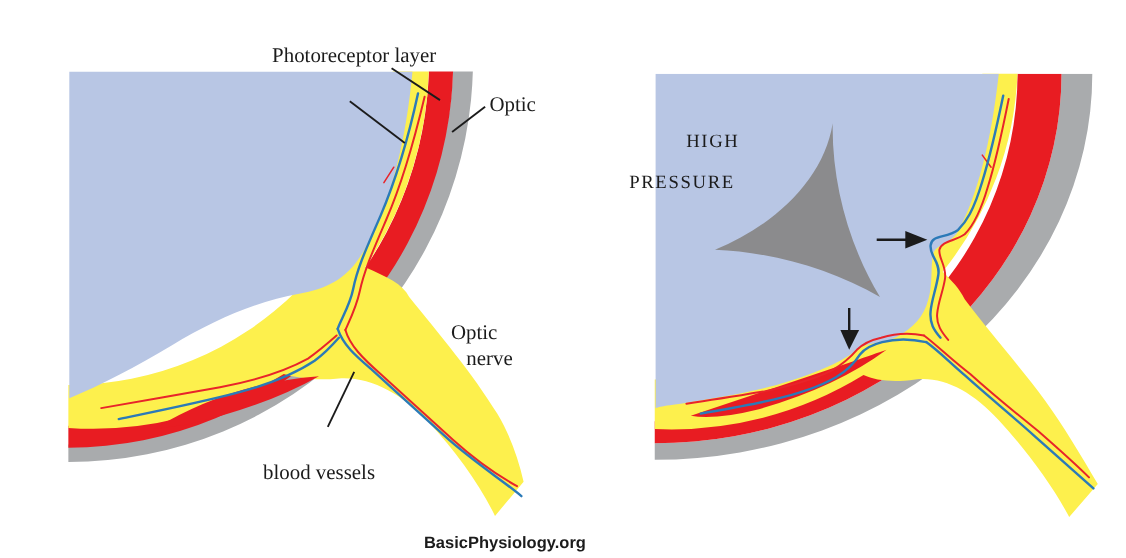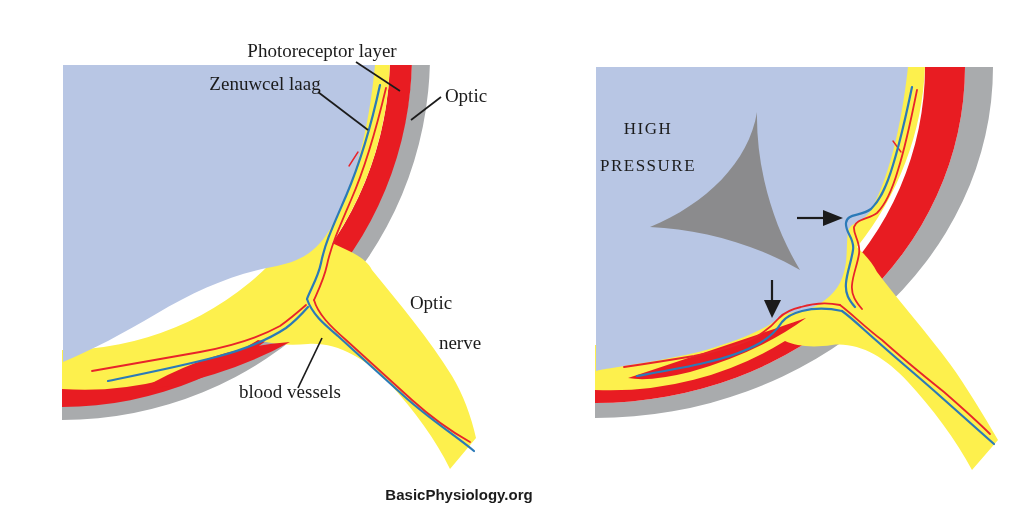--- a/index.html
+++ b/index.html
@@ -135,22 +135,21 @@
 
   <g stroke="var(--label_text)" stroke-width="1.7" fill="none">
     <line x1="356" y1="62" x2="400" y2="91"></line>
     <line x1="318" y1="92" x2="368" y2="130"></line>
     <line x1="441" y1="97" x2="411" y2="120"></line>
     <line x1="298" y1="388" x2="322" y2="338"></line>
   </g>
 </svg>
 
 <div class="lbl" style="left:322px;top:51px;">Photoreceptor layer</div>
-<div class="lbl" style="left:265px;top:84px;">Zenuwcel laag</div>
 <div class="lbl" style="left:466px;top:96px;">Optic</div>
 <div class="lbl" style="left:431px;top:303px;">Optic</div>
-<div class="lbl" style="left:460px;top:327px;margin-top:16px;">nerve</div>
-<div class="lbl" style="left:290px;top:392px;">blood vessels</div>
+<div class="lbl" style="left:445px;top:327px;">nerve</div>
+<div class="lbl" style="left:290px;top:430px;">blood vessels</div>
 <div class="lbl lbl-hp" style="left:648px;top:129px;">HIGH</div>
-<div class="lbl lbl-hp" style="left:648px;top:166px;">PRESSURE</div>
+<div class="lbl lbl-hp" style="left:620px;top:166px;">PRESSURE</div>
 <div class="footer-credit" style="left:459px;top:494px;">BasicPhysiology.org</div>
 
 </div>
 
 </body></html>

